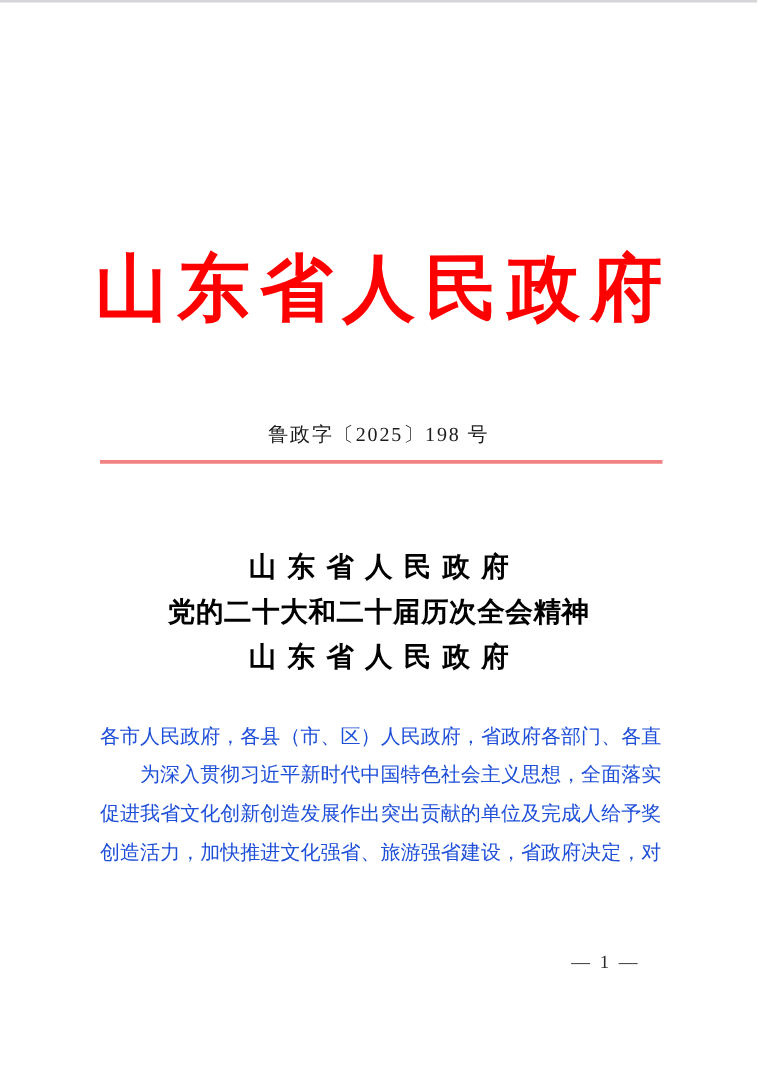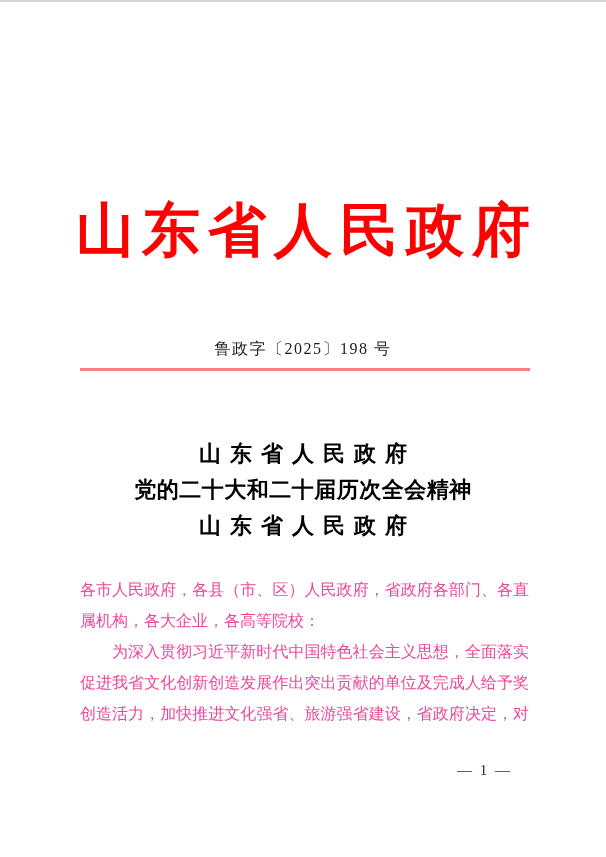--- a/index.html
+++ b/index.html
@@ -71,21 +71,21 @@
   .doc-title .tight {
     letter-spacing: 0.5px;
   }
   .body-block {
     position: absolute;
     top: 574px;
     left: 80px;
     width: 449px;
     font-size: 16px;
     line-height: 31px;
-    color: #ec4899;
+    color: #1d4ed8;
   }
   .body-line {
     white-space: nowrap;
     text-align: left;
   }
   .body-line.justify {
     text-align: justify;
     text-align-last: justify;
     text-justify: inter-character;
   }
@@ -117,21 +117,20 @@
   <div class="red-line" style="background: rgb(242, 130, 130);"></div>
 
   <div class="doc-title">
     <div class="spaced">山东省人民政府</div>
     <div class="tight">党的二十大和二十届历次全会精神</div>
     <div class="spaced">山东省人民政府</div>
   </div>
 
   <div class="body-block">
     <div class="body-line justify">各市人民政府，各县（市、区）人民政府，省政府各部门、各直</div>
-    <div class="body-line">属机构，各大企业，各高等院校：</div>
     <div class="body-line justify indent">为深入贯彻习近平新时代中国特色社会主义思想，全面落实</div>
     <div class="body-line justify">促进我省文化创新创造发展作出突出贡献的单位及完成人给予奖</div>
     <div class="body-line justify">创造活力，加快推进文化强省、旅游强省建设，省政府决定，对</div>
   </div>
 
   <div class="page-number">— 1 —</div>
 
 </div>
 
 </body></html>

